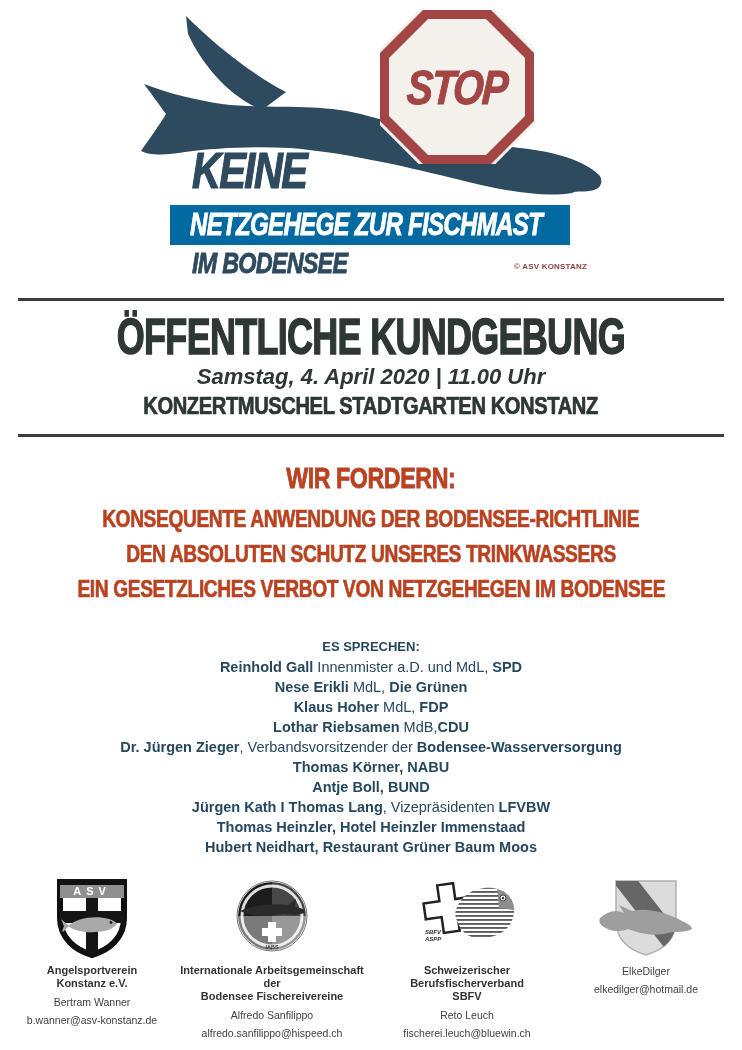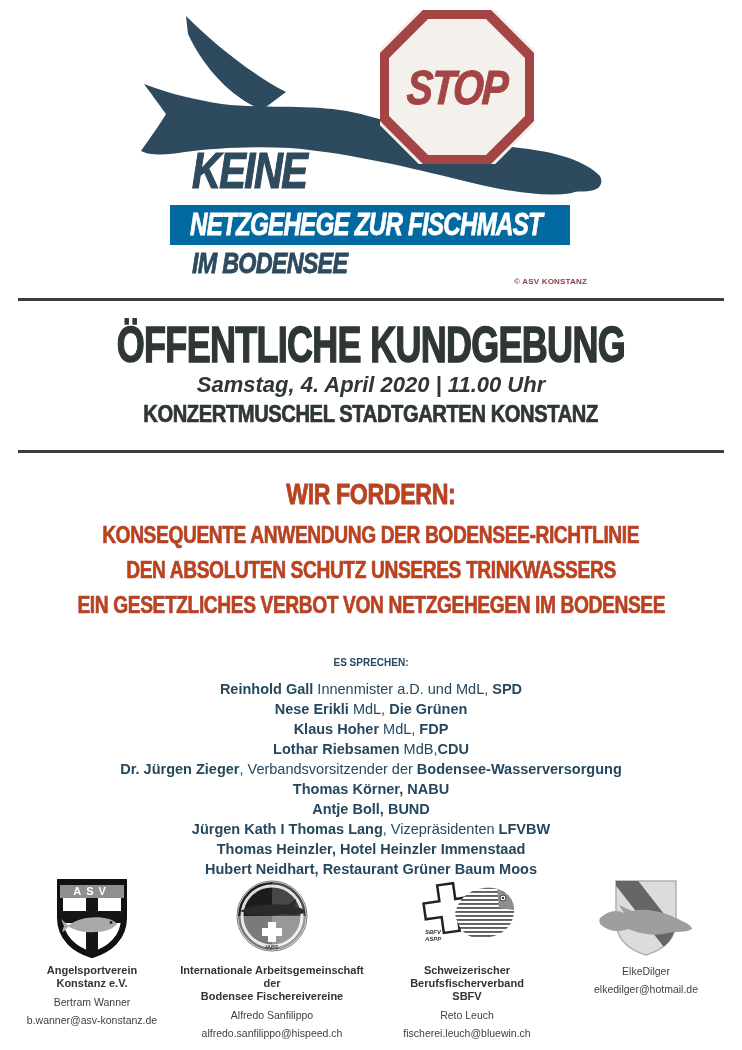--- a/index.html
+++ b/index.html
@@ -13,42 +13,42 @@
   .stop-text{position:absolute;left:0;top:0;width:154px;height:154px;display:flex;align-items:center;justify-content:center;
              font-size:48px;font-weight:700;font-style:italic;color:#a34545;letter-spacing:-2px;
              transform:scaleX(.82) skewX(-4deg);-webkit-text-stroke:1px #a34545;}
   .keine{position:absolute;left:192px;top:142px;font-size:50px;font-weight:700;font-style:italic;color:#2e4a5e;
          letter-spacing:-2px;transform:scaleX(.8);transform-origin:left center;white-space:nowrap;-webkit-text-stroke:1.2px #2e4a5e;}
   .banner{position:absolute;left:170px;top:205px;width:400px;height:40px;background:#0369a1;}
   .banner-text{position:absolute;left:20px;top:0;line-height:40px;font-size:31px;font-weight:700;font-style:italic;color:#ffffff;
                letter-spacing:-1px;transform:scaleX(.78);transform-origin:left center;white-space:nowrap;-webkit-text-stroke:0.8px #fff;}
   .imbodensee{position:absolute;left:192px;top:246px;font-size:30px;font-weight:700;font-style:italic;color:#2e4a5e;
               letter-spacing:-1px;transform:scaleX(.78);transform-origin:left center;white-space:nowrap;-webkit-text-stroke:0.8px #2e4a5e;}
-  .copyright{position:absolute;left:514px;top:277px;font-size:8px;font-weight:700;color:#8c4144;letter-spacing:.2px;}
+  .copyright{position:absolute;left:514px;top:262px;font-size:8px;font-weight:700;color:#8c4144;letter-spacing:.2px;}
 
   
   .rule{width:706px;height:3px;background:#39403c;margin:0 auto;}
-  .headline-block{width:706px;margin:12px auto;text-align:center;padding:7px 0 10px 0;}
+  .headline-block{width:706px;margin:4px auto;text-align:center;padding:7px 0 10px 0;}
   .cond{display:inline-block;white-space:nowrap;}
   .event-title{font-size:50px;font-weight:700;color:#2e3733;line-height:50px;letter-spacing:-1px;
                transform:scaleX(.72);-webkit-text-stroke:1.4px #2e3733;}
   .event-date{font-size:22px;font-weight:700;font-style:italic;color:#2e3733;line-height:30px;}
   .event-venue{font-size:24px;font-weight:700;color:#2e3733;line-height:28px;letter-spacing:-0.5px;
                transform:scaleX(.84);-webkit-text-stroke:0.7px #2e3733;}
 
   
   .demands{width:742px;text-align:center;margin-top:24px;color:#c2410c;}
   .demands-heading{font-size:29px;font-weight:700;line-height:34px;letter-spacing:-0.5px;
                    transform:scaleX(.8);-webkit-text-stroke:0.9px #a84a4c;margin-bottom:6px;}
   .demand-line{font-size:24px;font-weight:700;line-height:35px;letter-spacing:-0.5px;}
   .demand-line > span{display:inline-block;white-space:nowrap;transform:scaleX(.8);-webkit-text-stroke:0.7px #a84a4c;}
 
   
   .speakers{width:742px;text-align:center;margin-top:32px;color:#26485e;}
-  .speakers-heading{font-size:10px;font-weight:700;line-height:18px;margin-bottom:7px;}
+  .speakers-heading{font-size:13px;font-weight:700;line-height:18px;margin-bottom:1px;}
   .speaker-line{font-size:14.5px;line-height:20px;}
   .speaker-line .sb{font-weight:700;}
 
   
   .footer{position:absolute;left:0;top:878px;width:742px;}
   .footer-row{display:flex;justify-content:space-between;padding:0 12px;}
   .org{text-align:center;}
   .org-logo{height:80px;display:flex;align-items:flex-start;justify-content:center;margin-bottom:6px;}
   .org-name{font-size:11px;font-weight:700;color:#333333;line-height:13px;}
   .org-contact{font-size:10.5px;color:#3f3f3f;line-height:15px;margin-top:5px;}

